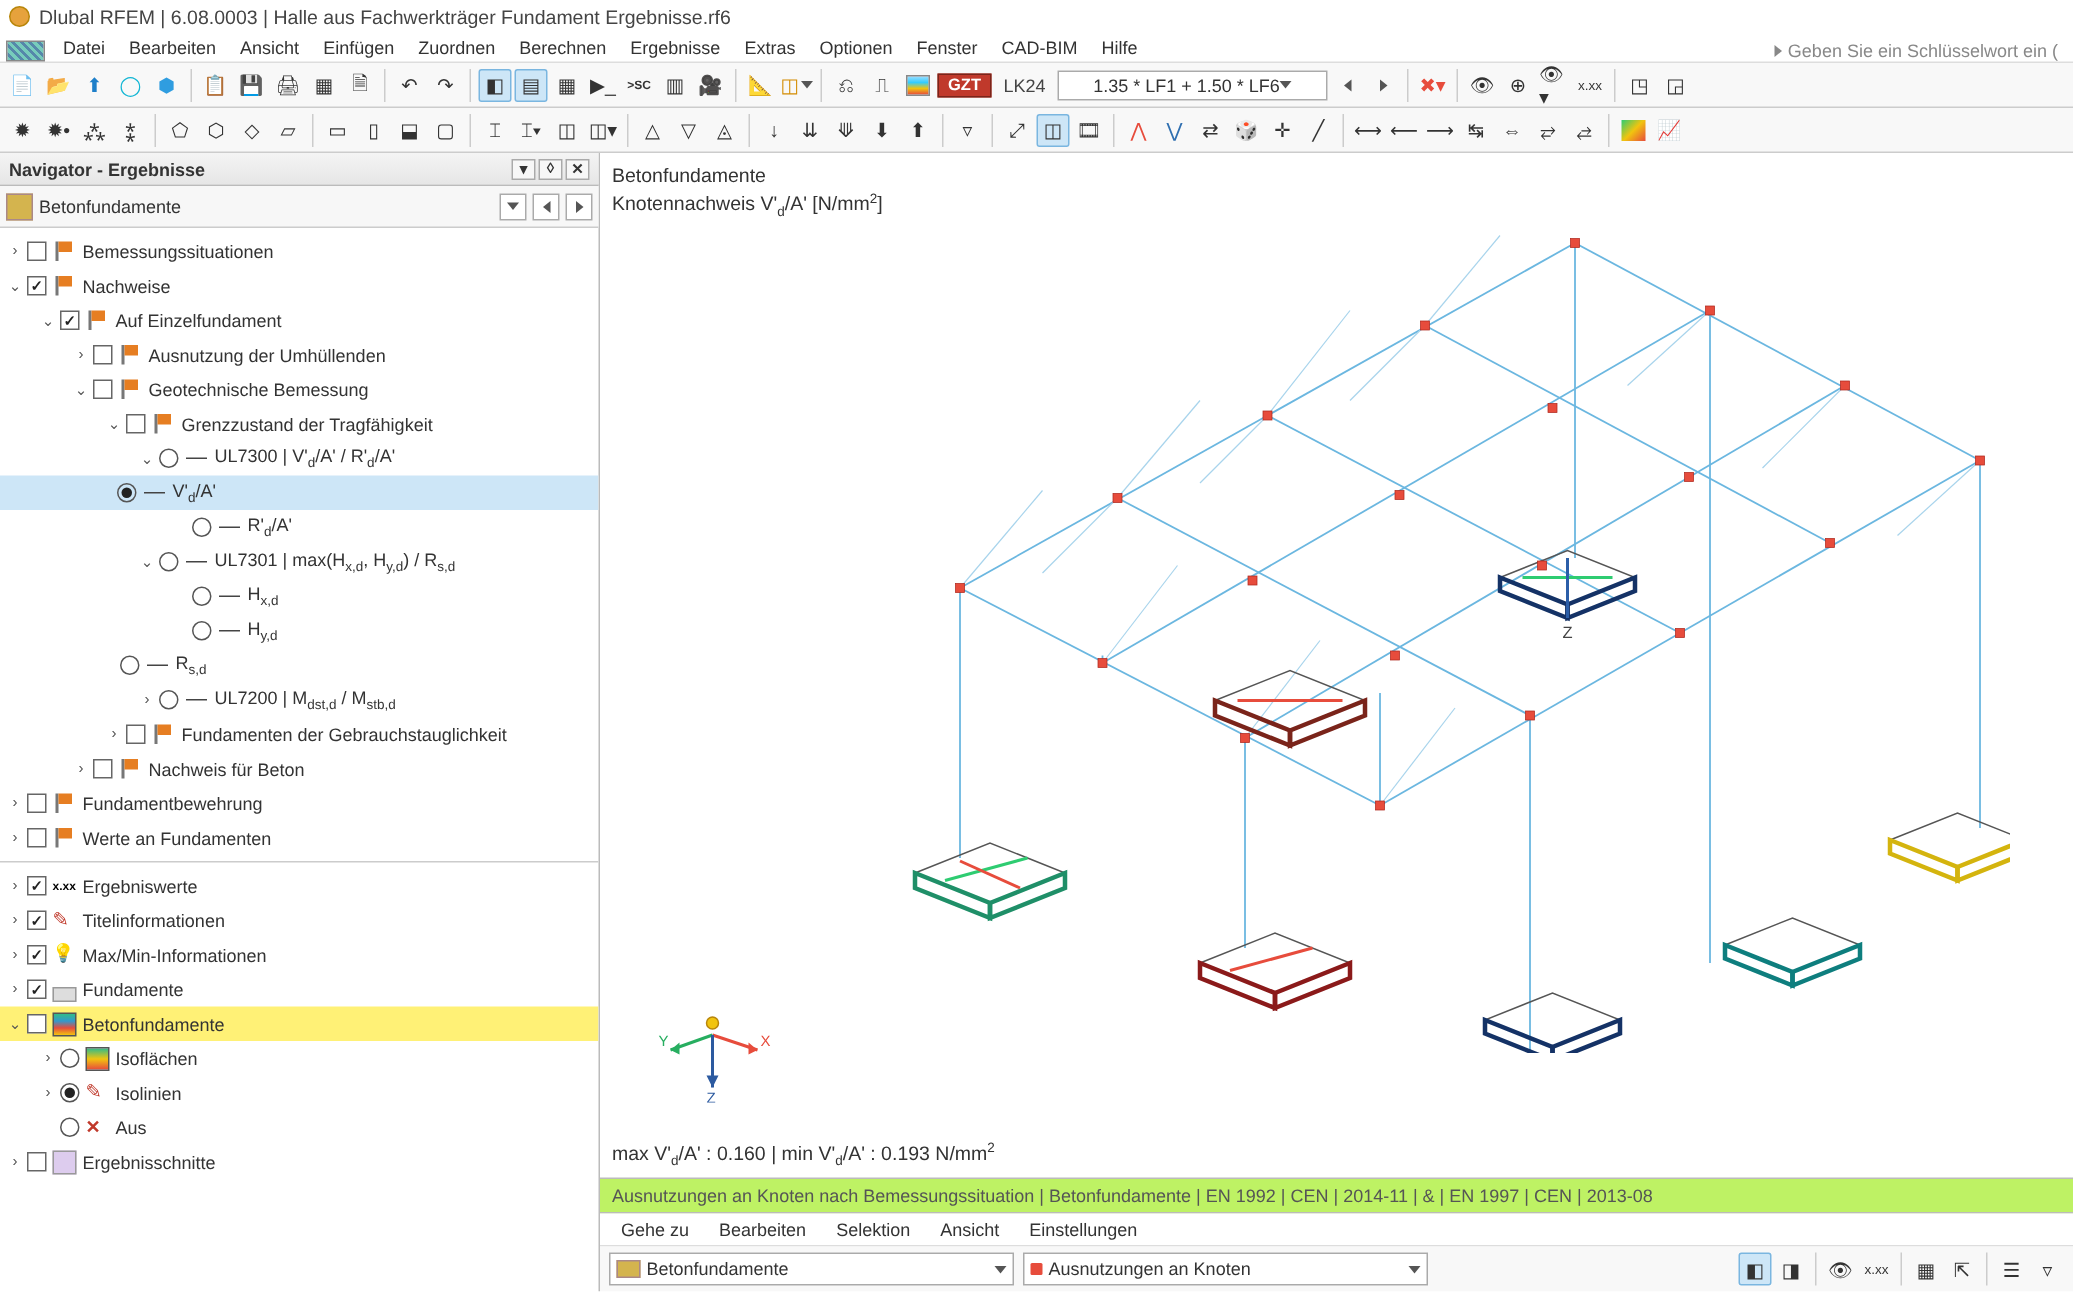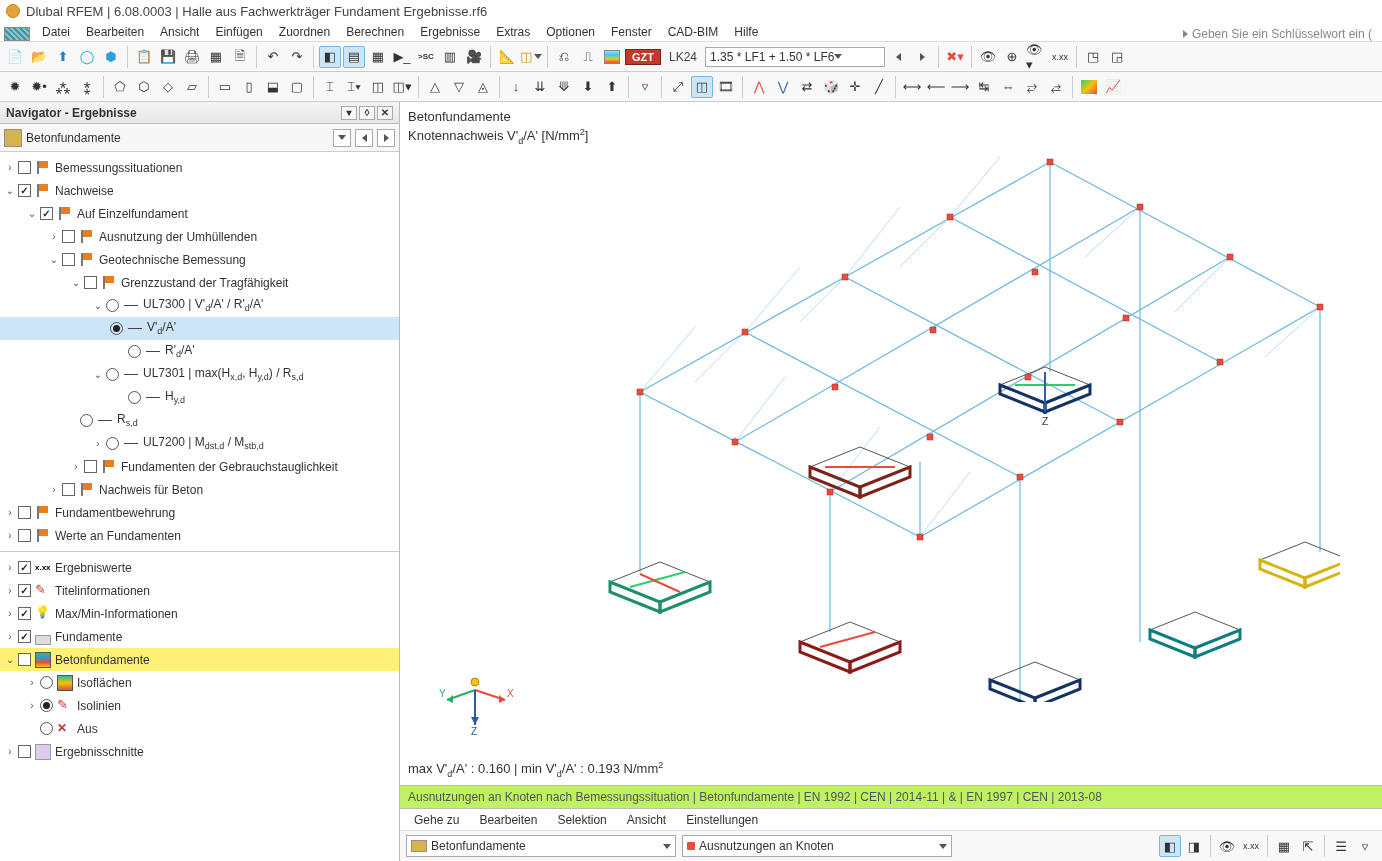--- a/index.html
+++ b/index.html
@@ -15,21 +15,21 @@
   .menubar .kw{margin-left:auto;color:#888;font-size:12px;padding-right:6px;white-space:nowrap;display:flex;align-items:center;gap:4px}
   .menubar .kw .tri{border-left:5px solid #888;border-top:4px solid transparent;border-bottom:4px solid transparent;}
 
   
   .toolbar{height:30px;background:#f8f8f8;border-bottom:1px solid #ccc;display:flex;align-items:center;padding:0 4px;gap:2px;}
   .sep{width:1px;height:22px;background:#ccc;margin:0 3px;}
   .tb-btn{width:22px;height:22px;display:flex;align-items:center;justify-content:center;border:1px solid transparent;border-radius:2px;font-size:13px;cursor:default;}
   .tb-btn.active{background:#cde6f7;border-color:#7ab6e0;}
   .tag-gzt{background:#c0392b;color:#fff;padding:1px 6px;font-size:11px;font-weight:bold;border:1px solid #7a241a;}
   .lk-label{padding:0 6px;color:#444;}
-  .lk-combo{height:20px;border:1px solid #aaa;background:#fff;padding:0 4px;min-width:180px;display:flex;align-items:center;justify-content:flex-start;white-space:nowrap;font-size:12px;}
+  .lk-combo{height:20px;border:1px solid #aaa;background:#fff;padding:0 4px;min-width:180px;display:flex;align-items:center;justify-content:center;white-space:nowrap;font-size:12px;}
   .tri-dn{border-left:4px solid transparent;border-right:4px solid transparent;border-top:5px solid #555;display:inline-block;}
   .tri-l{border-top:4px solid transparent;border-bottom:4px solid transparent;border-right:5px solid #555;display:inline-block;}
   .tri-r{border-top:4px solid transparent;border-bottom:4px solid transparent;border-left:5px solid #555;display:inline-block;}
 
   
   .main{display:flex;height:759px;}
 
   
   .nav{width:400px;border-right:1px solid #bbb;background:#fff;display:flex;flex-direction:column;}
   .nav-title{height:22px;background:linear-gradient(#f4f4f4,#e6e6e6);border-bottom:1px solid #bbb;display:flex;align-items:center;padding:0 6px;font-weight:bold;color:#333;position:relative}
@@ -301,37 +301,43 @@
           <span class="chk"></span>
           <span class="ic flag"></span>
         <span class="lbl">Grenzzustand der Tragfähigkeit</span>
       </div>
       <div class="tree-row" style="padding-left:92px">
         <span class="exp">⌄</span>
           <span class="rad"></span>
           <span class="ic line"></span>
         <span class="lbl">UL7300 | V'<sub>d</sub>/A' / R'<sub>d</sub>/A'</span>
       </div>
-      <div class="tree-row sel" style="padding-left:96px">
+      <div class="tree-row sel" style="padding-left:64px">
         <span class="exp"></span>
           <span class="rad on"></span>
           <span class="ic line"></span>
         <span class="lbl">V'<sub>d</sub>/A'</span>
       </div>
       <div class="tree-row" style="padding-left:114px">
         <span class="exp"></span>
           <span class="rad"></span>
           <span class="ic line"></span>
         <span class="lbl">R'<sub>d</sub>/A'</span>
       </div>
       <div class="tree-row" style="padding-left:92px">
         <span class="exp">⌄</span>
           <span class="rad"></span>
           <span class="ic line"></span>
         <span class="lbl">UL7301 | max(H<sub>x,d</sub>, H<sub>y,d</sub>) / R<sub>s,d</sub></span>
+      </div>
+      <div class="tree-row" style="padding-left:114px">
+        <span class="exp"></span>
+          <span class="rad"></span>
+          <span class="ic line"></span>
+        <span class="lbl">H<sub>x,d</sub></span>
       </div>
       <div class="tree-row" style="padding-left:114px">
         <span class="exp"></span>
           <span class="rad"></span>
           <span class="ic line"></span>
         <span class="lbl">H<sub>y,d</sub></span>
       </div>
       <div class="tree-row" style="padding-left:66px">
         <span class="exp"></span>
           <span class="rad"></span>

